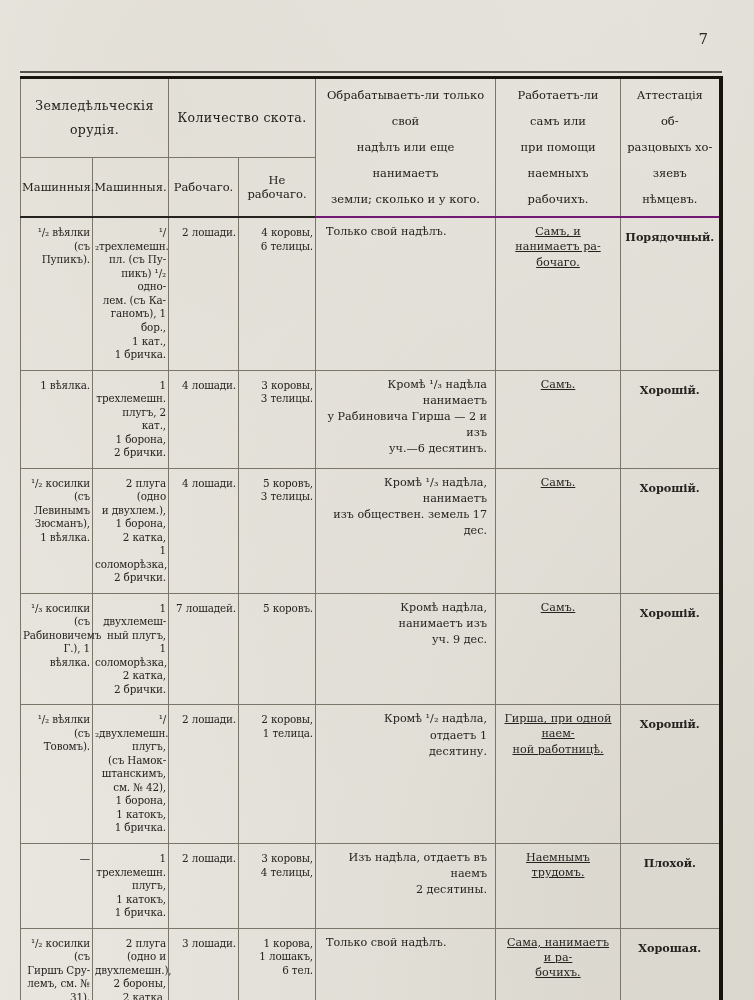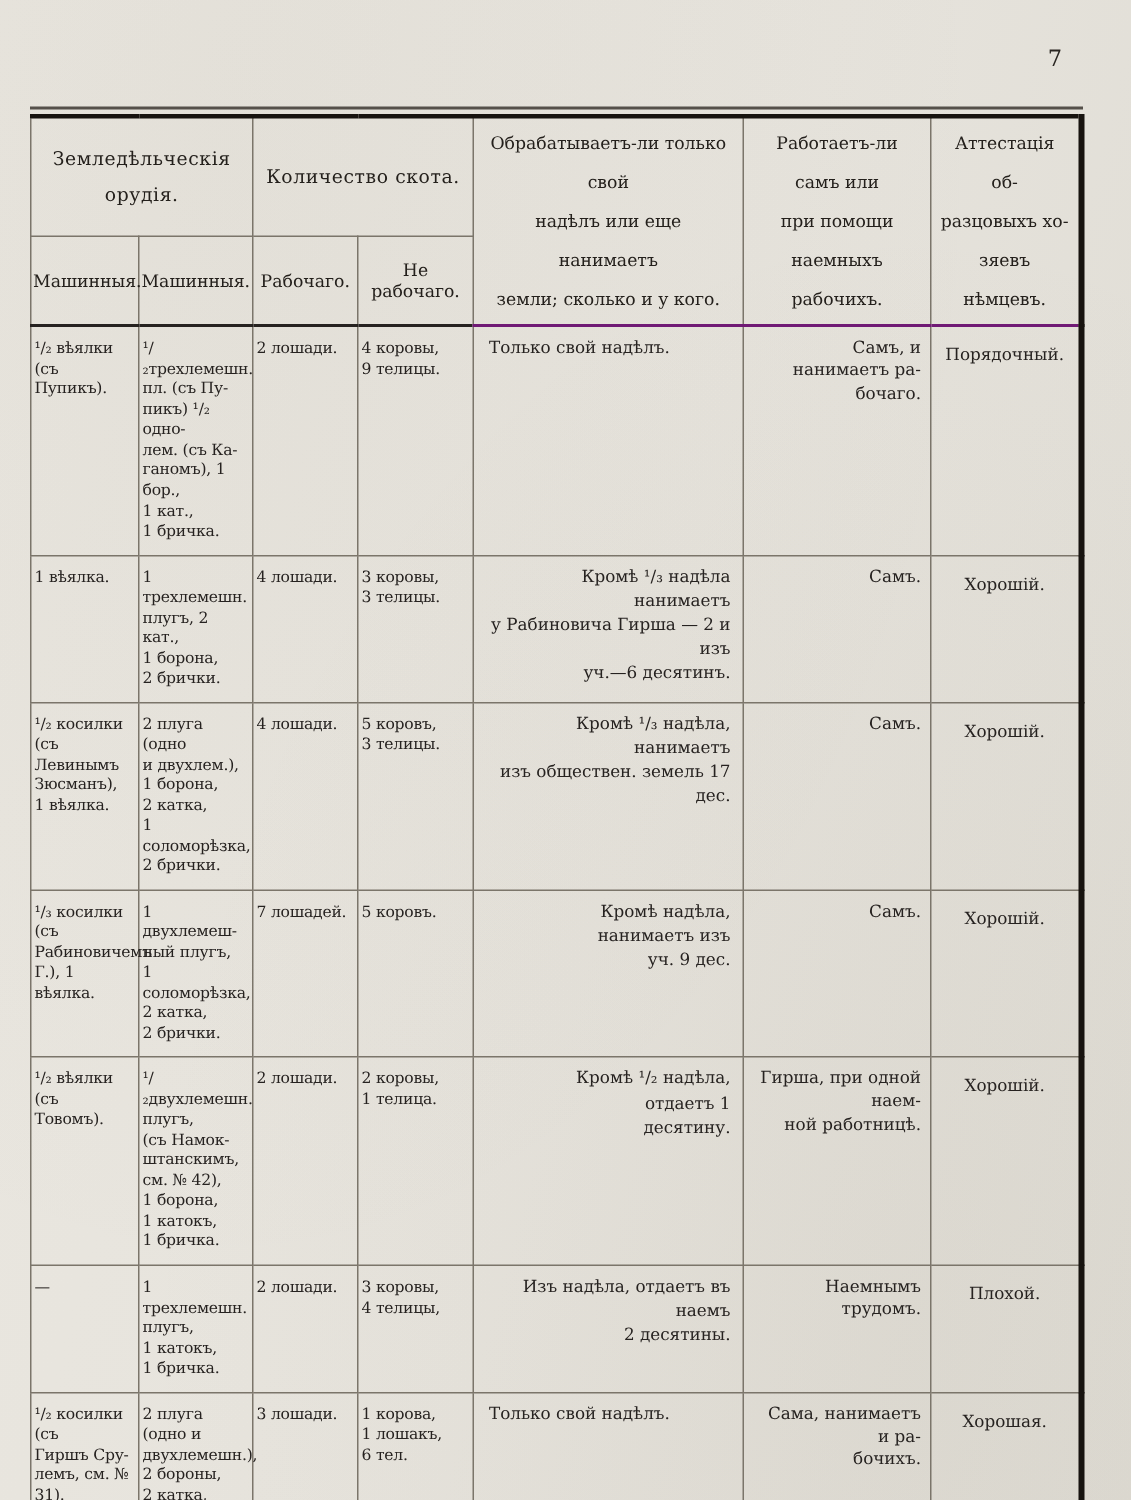--- a/index.html
+++ b/index.html
@@ -26,25 +26,25 @@
     border:1px solid #7b756a;
     vertical-align:top;
     white-space:pre-line;
     font-weight:normal;
   }
   thead th{text-align:center;vertical-align:middle;color:#24201c;}
   th.group{font-size:12.5px;line-height:1.9;letter-spacing:0.4px;border-bottom:1px solid #7b756a;}
   th.sub{font-size:11.5px;height:56px;border-bottom:2px solid #262220;}
   th.tall{font-size:11.5px;line-height:2.25;border-bottom:2px solid #701a75;padding:4px 6px;}
   td{font-size:11px;line-height:1.3;padding:6px 3px;}
-  .c-mash,.c-prost,.c-rab,.c-nerab{text-align:left;font-size:10.4px;letter-spacing:-0.15px;padding:8px 2px;}
+  .c-mash,.c-prost,.c-rab,.c-nerab{text-align:right;font-size:10.4px;letter-spacing:-0.15px;padding:8px 2px;}
   .c-obr{text-align:right;padding:6px 8px 6px 10px;text-indent:14px;font-size:11.2px;line-height:1.45;}
   .c-obr.center{text-align:left;text-indent:0;}
-  .c-rabota{text-align:right;padding:6px 6px;font-size:11.2px;line-height:1.35;}
-  .c-att{text-align:center;font-size:11.2px;padding:12px 3px;}
+  .c-rabota{text-align:center;padding:6px 6px;font-size:11.2px;line-height:1.35;text-decoration:underline;}
+  .c-att{text-align:center;font-size:11.2px;padding:12px 3px;font-weight:bold;}
 </style>
 </head>
 <body>
 
 <div class="page-number">7</div>
 <div class="top-rule"></div>
 
 <table class="ledger">
   <colgroup>
     <col style="width:72px">
@@ -83,21 +83,21 @@
 Пупикъ).</td>
         <td class="c-prost">¹/₂трехлемешн.
 пл. (съ Пу-
 пикъ) ¹/₂ одно-
 лем. (съ Ка-
 ганомъ), 1 бор.,
 1 кат.,
 1 бричка.</td>
         <td class="c-rab">2 лошади.</td>
         <td class="c-nerab">4 коровы,
-9 телицы.</td>
+6 телицы.</td>
         <td class="c-obr center">Только свой надѣлъ.</td>
         <td class="c-rabota">Самъ, и нанимаетъ ра-
 бочаго.</td>
         <td class="c-att">Порядочный.</td>
       </tr>
       <tr style="height: 70px;">
         <td class="c-mash">1 вѣялка.</td>
         <td class="c-prost">1 трехлемешн.
 плугъ, 2 кат.,
 1 борона,

